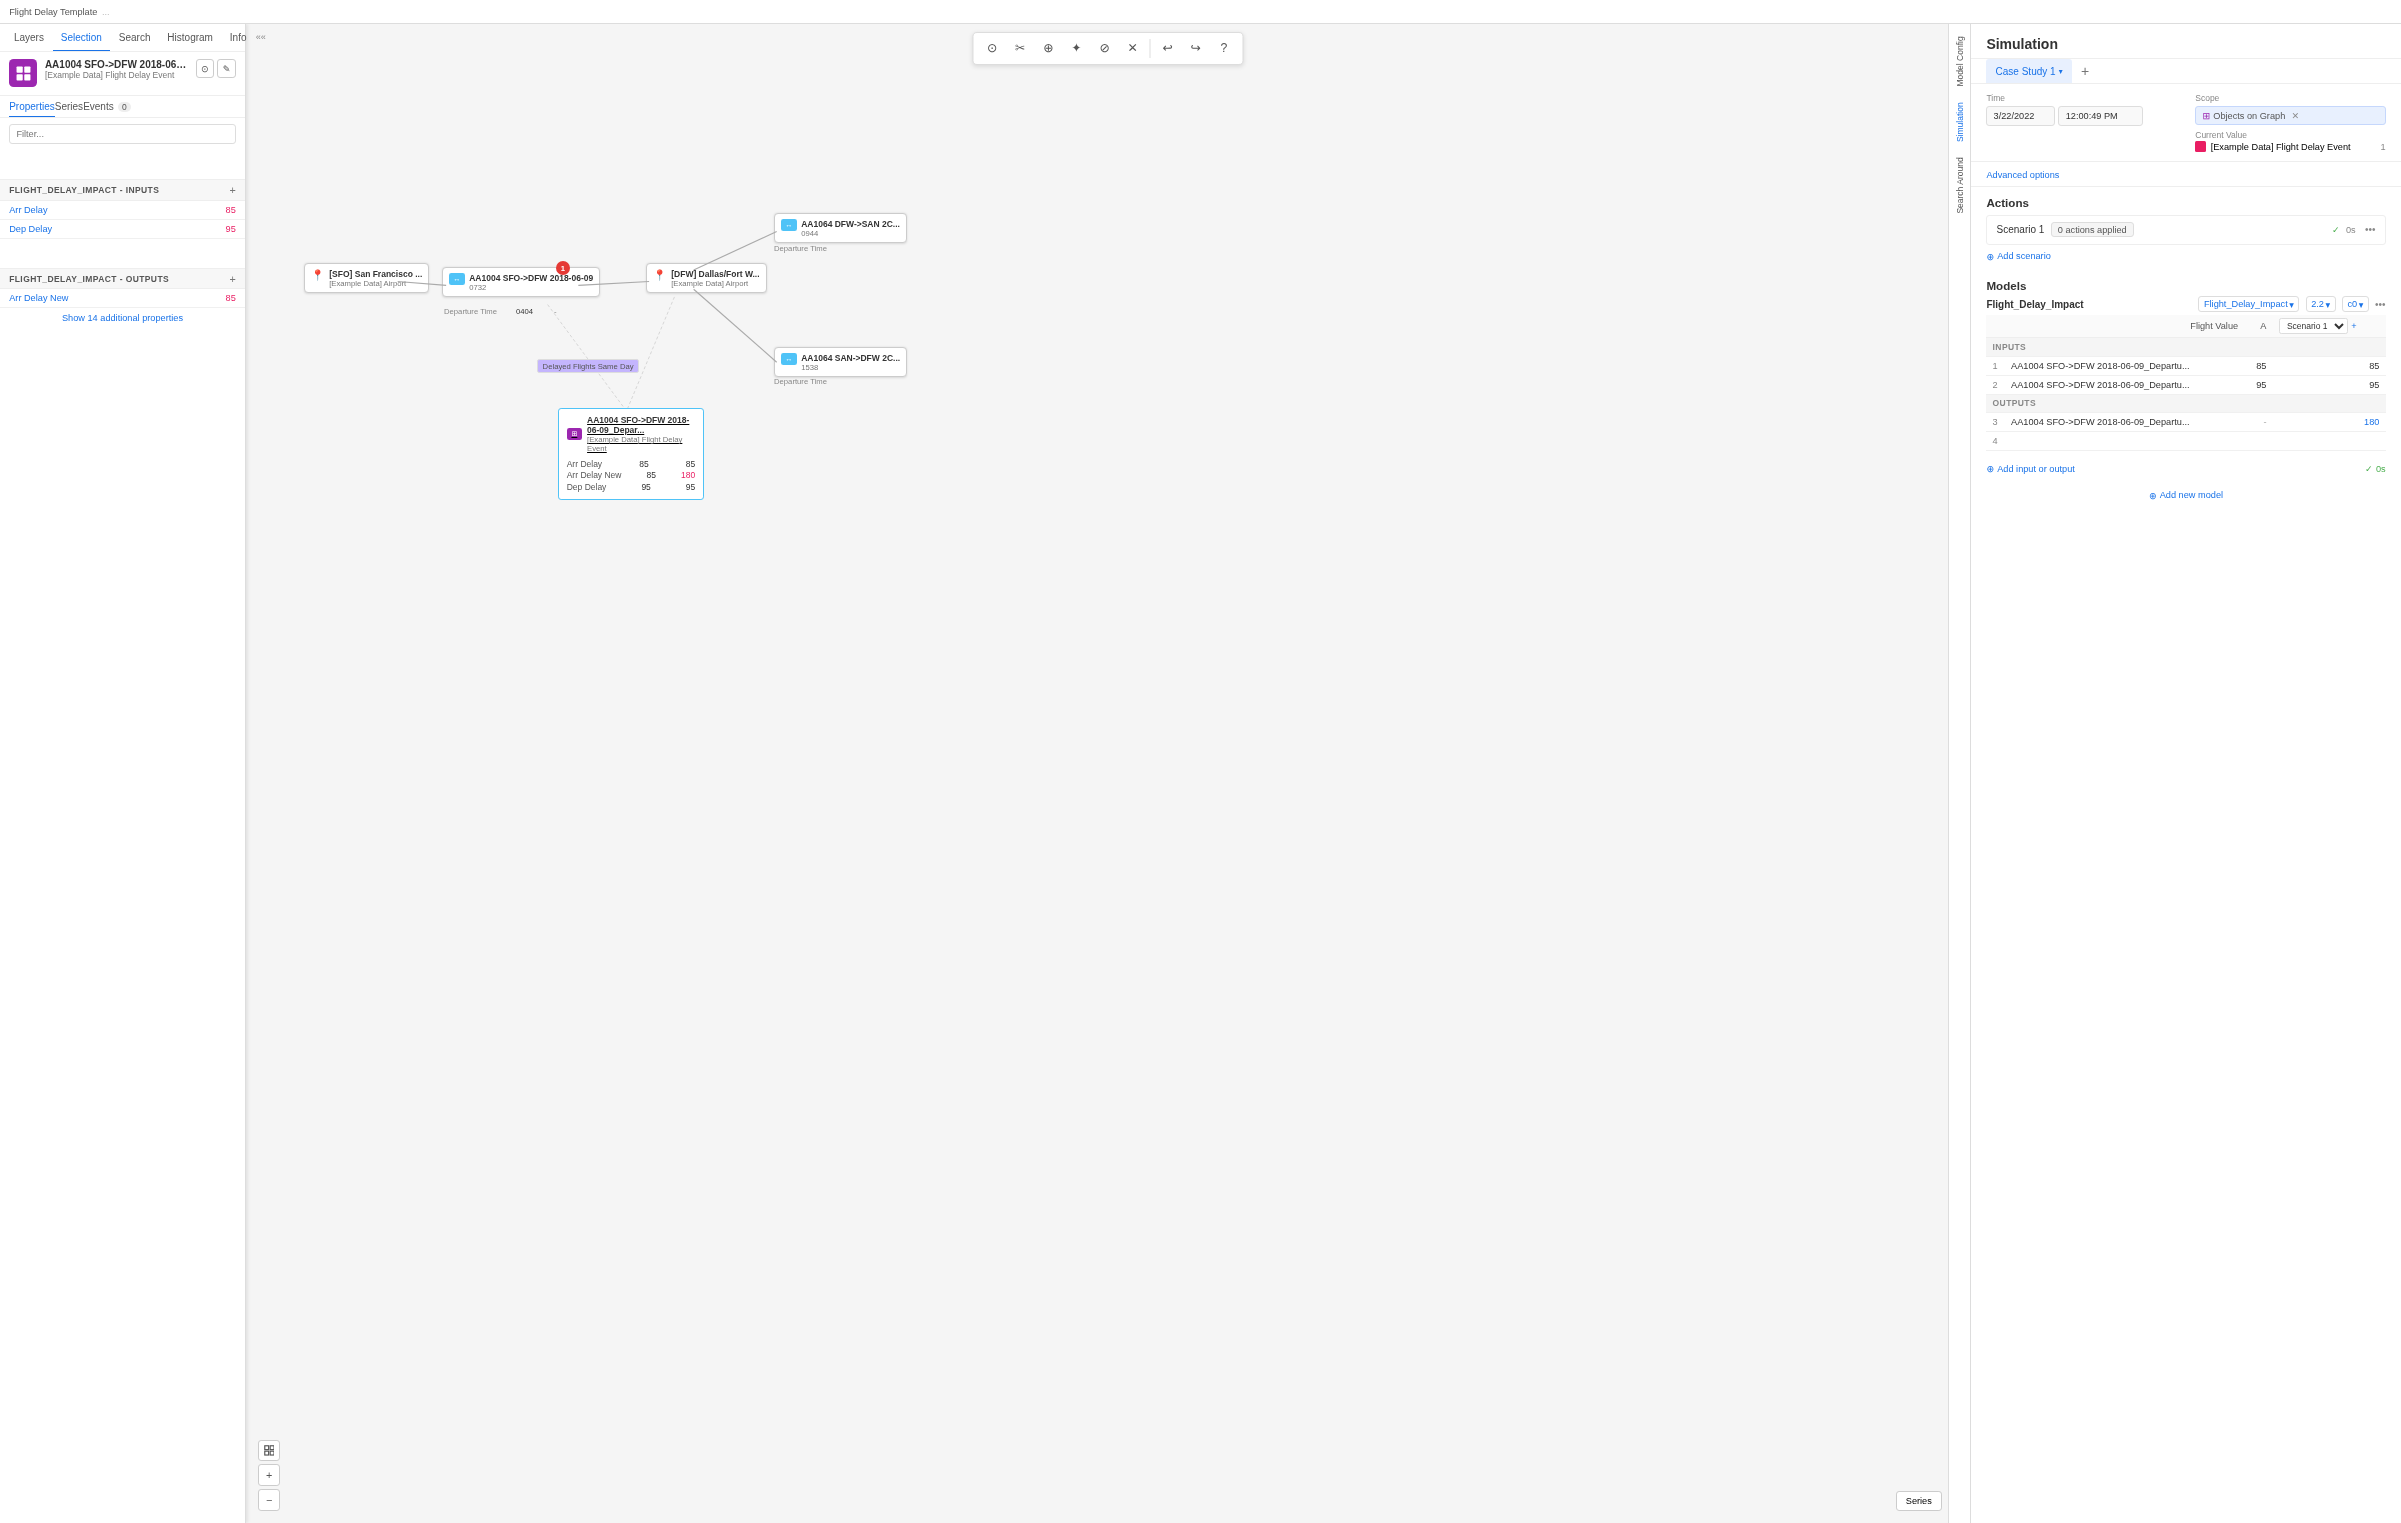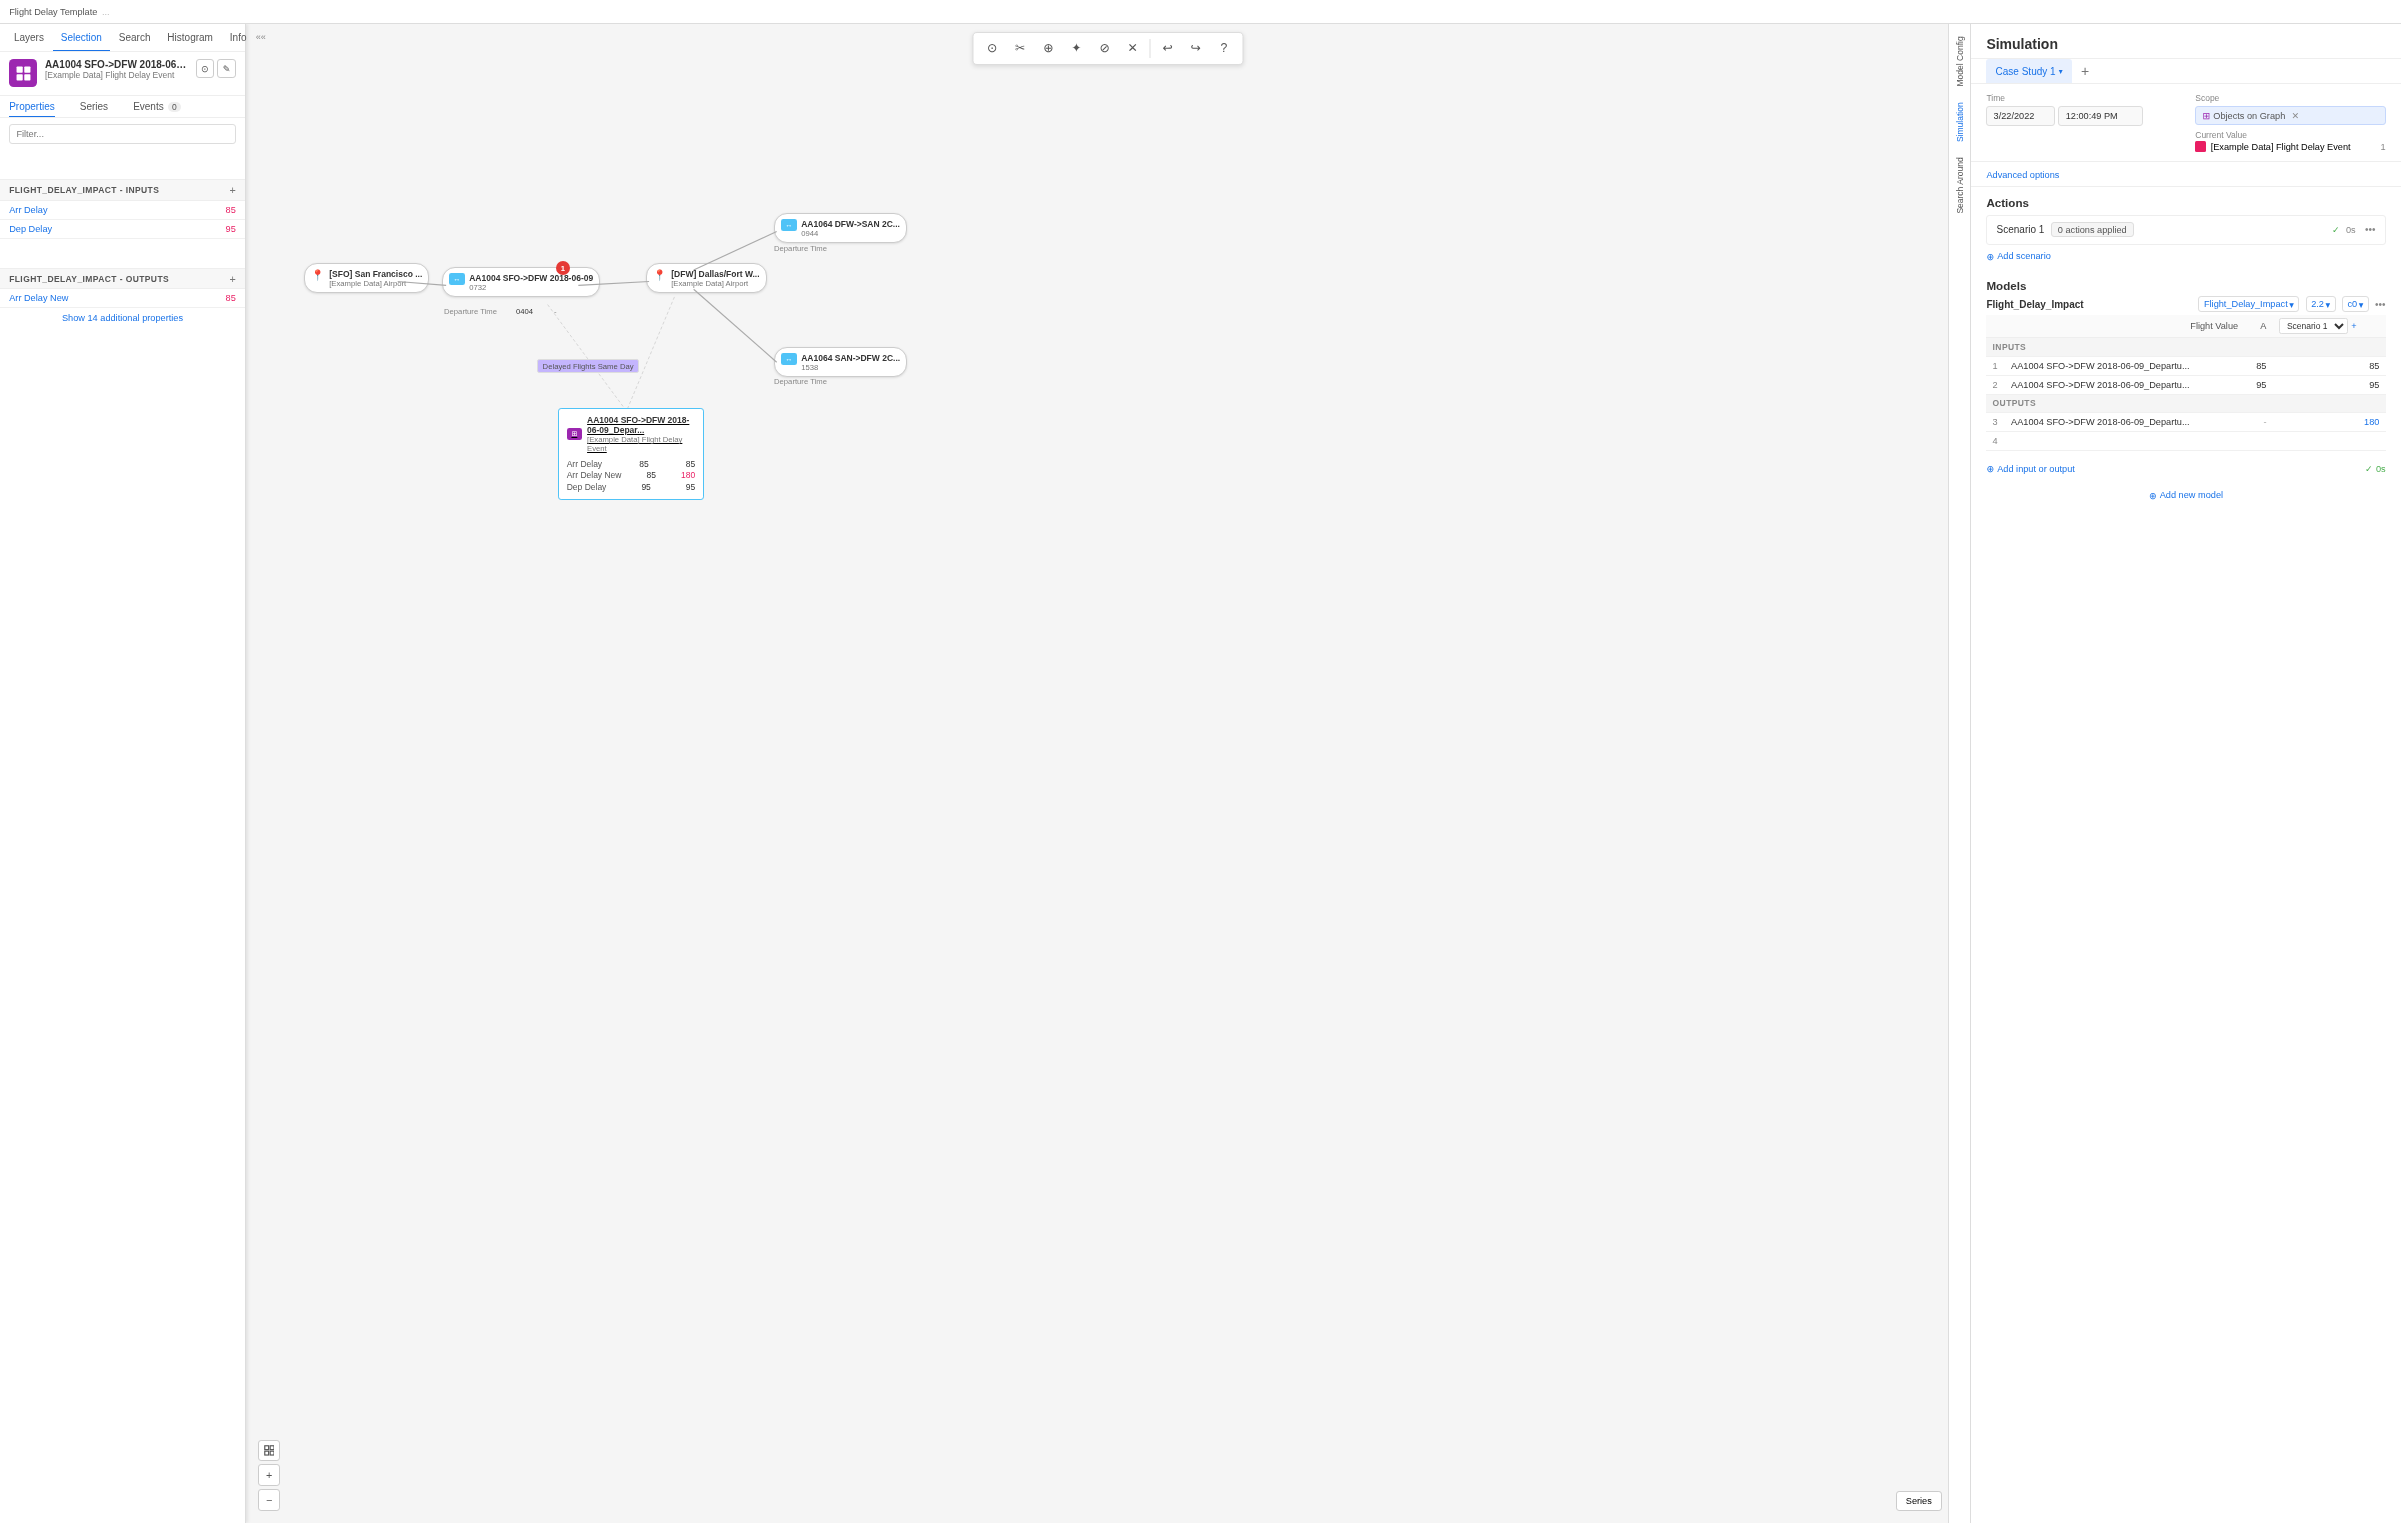--- a/index.html
+++ b/index.html
@@ -101,21 +101,21 @@
       border: 0.8px solid #ccc;
       border-radius: 3.1px;
       display: flex; align-items: center; justify-content: center;
       cursor: pointer; background: #fff; color: #555; font-size: 9.2px;
     }
 
     
     .sub-tabs {
       display: flex;
       padding: 4.6px 9.2px 0;
-      gap: 25px;
+      gap: 0;
       border-bottom: 0.8px solid #eee;
     }
     .sub-tab {
       font-size: 10px;
       color: #555;
       padding-bottom: 4.6px;
       cursor: pointer;
       border-bottom: 1.5px solid transparent;
     }
     .sub-tab.active {
@@ -238,21 +238,21 @@
       padding: 6.2px 3.1px;
       white-space: nowrap;
     }
     .vtab.active { color: #1a73e8; font-weight: 500; }
 
     
     .graph-node {
       position: absolute;
       background: #fff;
       border: 0.8px solid #ccc;
-      border-radius: 13px;
+      border-radius: 4px;
       box-shadow: 0 0.8px 2.3px rgba(0,0,0,0.12);
       padding: 4.6px 6.2px;
       font-size: 8.5px;
       cursor: pointer;
       min-width: 92px;
     }
     .graph-node.airport {
       display: flex; align-items: flex-start; gap: 4.6px;
     }
     .graph-node.flight {

